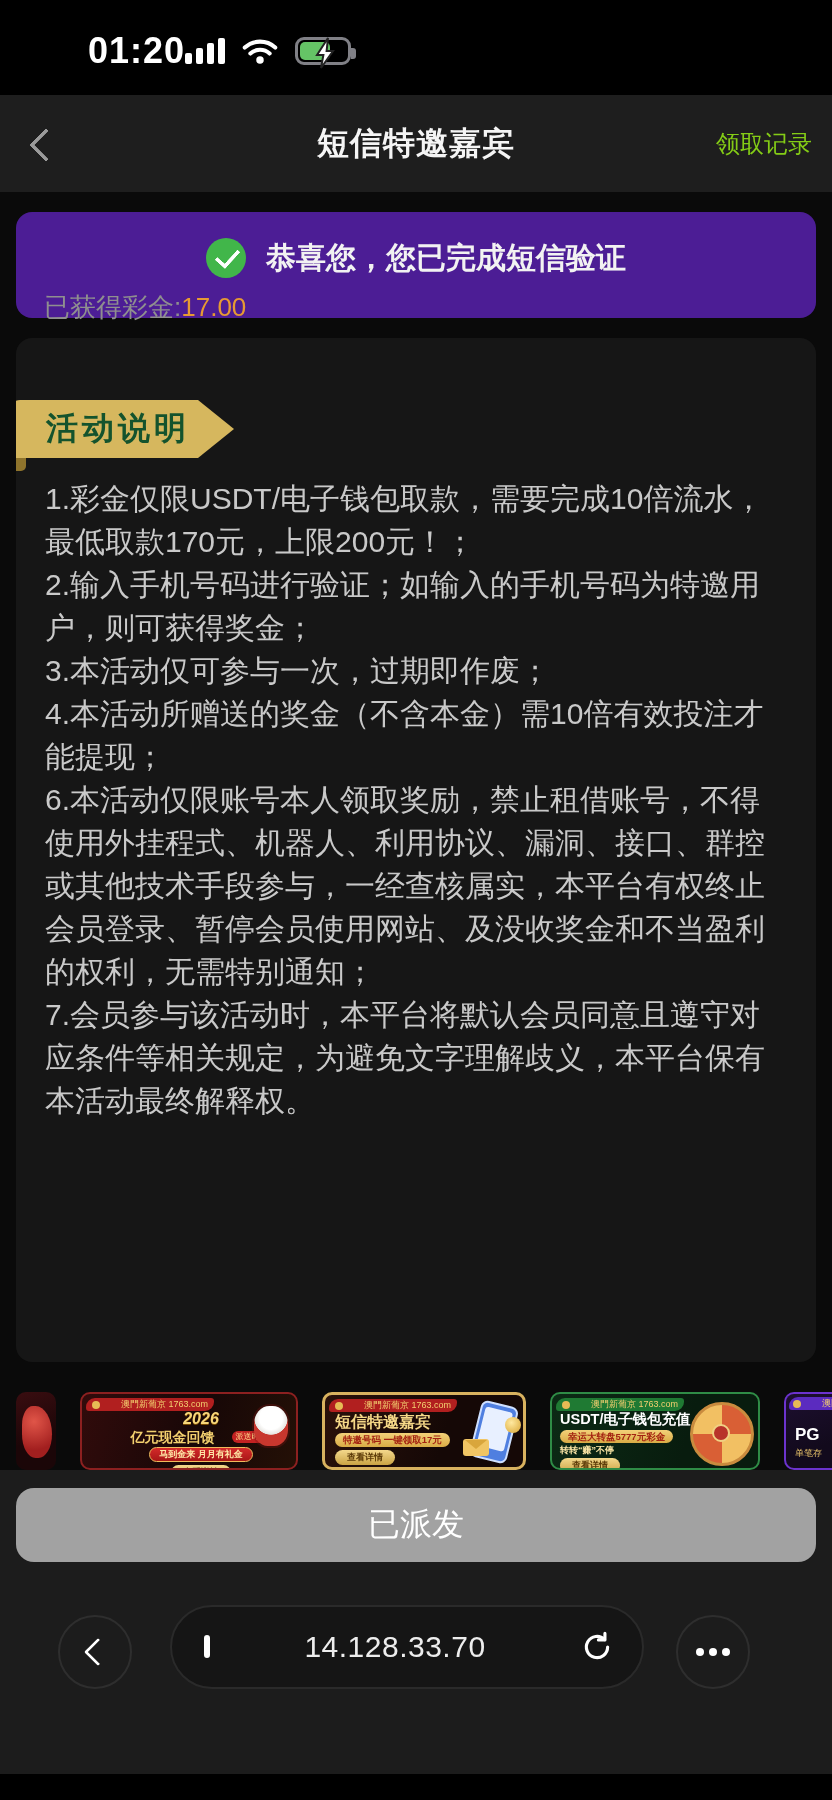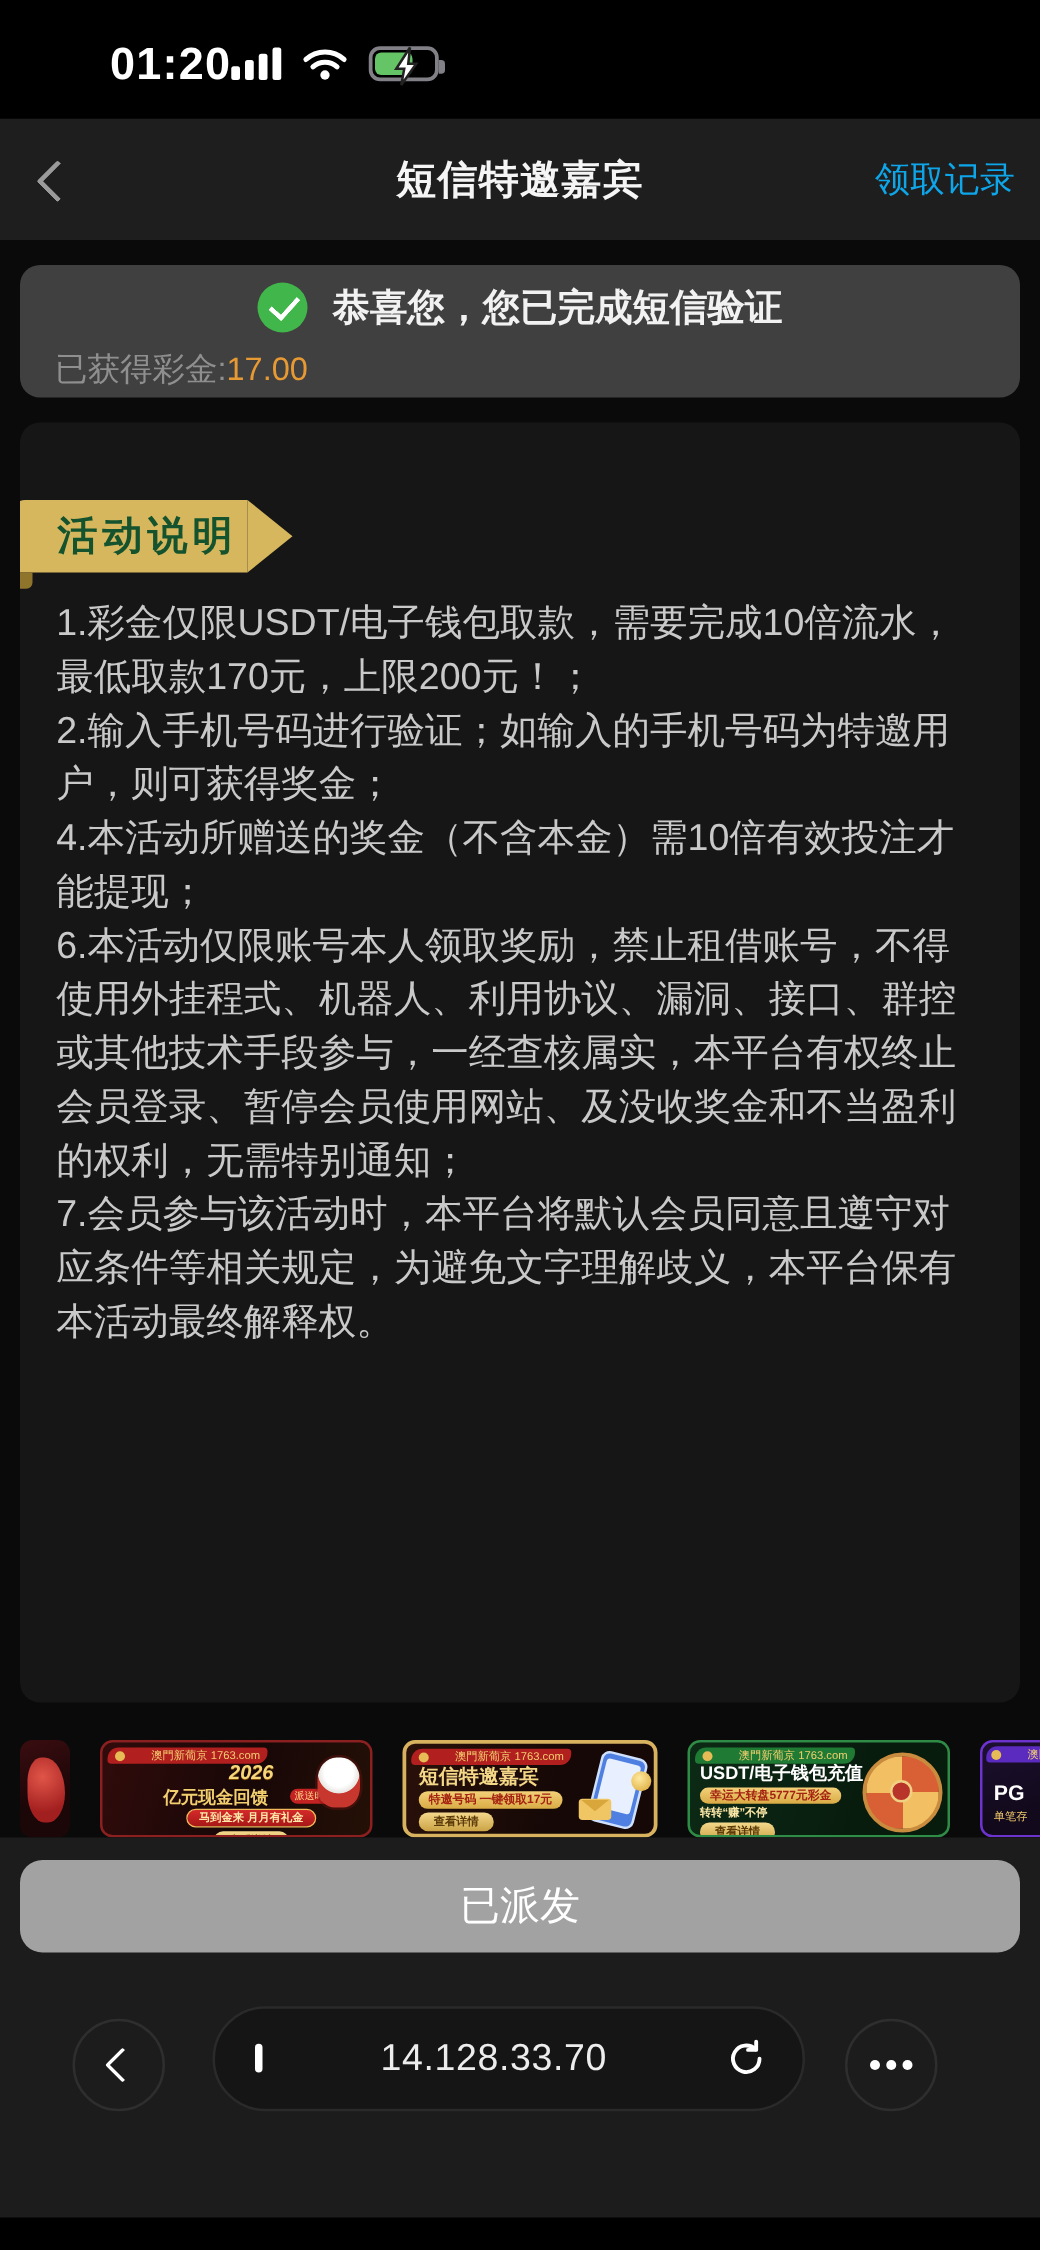--- a/index.html
+++ b/index.html
@@ -16,26 +16,26 @@
   .signal i:nth-child(3){height:21px;}.signal i:nth-child(4){height:26px;}
   .battery{position:relative;width:56px;height:28px;border:3px solid #808086;border-radius:9px;box-sizing:border-box;}
   .battery .level{position:absolute;left:2px;top:2px;bottom:2px;width:30px;background:#65c466;border-radius:5px;}
   .battery .nub{position:absolute;right:-8px;top:8px;width:5px;height:11px;background:#808086;border-radius:0 3px 3px 0;}
   .battery svg{position:absolute;left:14px;top:-4px;}
 
   
   .nav-bar{height:97px;background:#1e1e1e;flex:none;position:relative;display:flex;align-items:center;justify-content:center;}
   .back-chevron{position:absolute;left:34px;top:38px;width:20px;height:20px;border-left:4px solid #9a9a9a;border-bottom:4px solid #9a9a9a;transform:rotate(45deg);border-radius:2px;cursor:pointer;}
   .nav-title{color:#f5f5f5;font-size:32px;font-weight:700;letter-spacing:1px;}
-  .nav-action{position:absolute;right:20px;color:#0ea5e9;font-size:28px;cursor:pointer;}
+  .nav-action{position:absolute;right:20px;color:#84cc16;font-size:24px;cursor:pointer;}
 
   
   .content{flex:none;background:#0a0a0a;}
 
-  .result-card{margin:20px 16px 0;height:106px;background:#404040;border-radius:16px;padding:12px 28px 0;box-sizing:border-box;}
+  .result-card{margin:20px 16px 0;height:106px;background:#4c1d95;border-radius:16px;padding:24px 28px 0;box-sizing:border-box;}
   .msg-row{display:flex;align-items:center;justify-content:center;gap:20px;height:44px;}
   .check-circle{position:relative;width:40px;height:40px;border-radius:50%;background:#41b64a;flex:none;}
   .check-circle::after{content:"";position:absolute;left:10px;top:11px;width:19px;height:10px;border-left:4px solid #fff;border-bottom:4px solid #fff;transform:rotate(-48deg);border-radius:1px;}
   .msg{color:#f2f2f2;font-size:30px;font-weight:600;}
   .bonus-row{margin-top:10px;font-size:26px;color:#8f8f8f;}
   .bonus-amount{color:#e79a33;}
 
   .rules-card{margin:20px 16px 0;height:1024px;background:#161616;border-radius:16px;position:relative;padding-top:62px;box-sizing:border-box;overflow:hidden;}
   .ribbon{position:relative;margin-left:-6px;width:188px;height:58px;background:#d6b75e;border-radius:10px 0 0 4px;display:flex;align-items:center;padding-left:36px;box-sizing:border-box;}
   .ribbon::after{content:"";position:absolute;left:100%;top:0;width:0;height:0;border-top:29px solid transparent;border-bottom:29px solid transparent;border-left:36px solid #d6b75e;}
@@ -147,20 +147,21 @@
       </div>
     </div>
 
     <div class="rules-card">
       <div class="ribbon">
         <span class="ribbon-label">活动说明</span>
       </div>
       <div class="rules">
         <p>1.彩金仅限USDT/电子钱包取款，需要完成10倍流水，最低取款170元，上限200元！；</p>
         <p>2.输入手机号码进行验证；如输入的手机号码为特邀用户，则可获得奖金；</p>
+        <p>3.本活动仅可参与一次，过期即作废；</p>
         <p>4.本活动所赠送的奖金（不含本金）需10倍有效投注才能提现；</p>
         <p>6.本活动仅限账号本人领取奖励，禁止租借账号，不得使用外挂程式、机器人、利用协议、漏洞、接口、群控或其他技术手段参与，一经查核属实，本平台有权终止会员登录、暂停会员使用网站、及没收奖金和不当盈利的权利，无需特别通知；</p>
         <p>7.会员参与该活动时，本平台将默认会员同意且遵守对应条件等相关规定，为避免文字理解歧义，本平台保有本活动最终解释权。</p>
       </div>
     </div>
 
     <div class="carousel">
 
       <div class="banner banner-partial-left">
         <span class="blob"></span>

